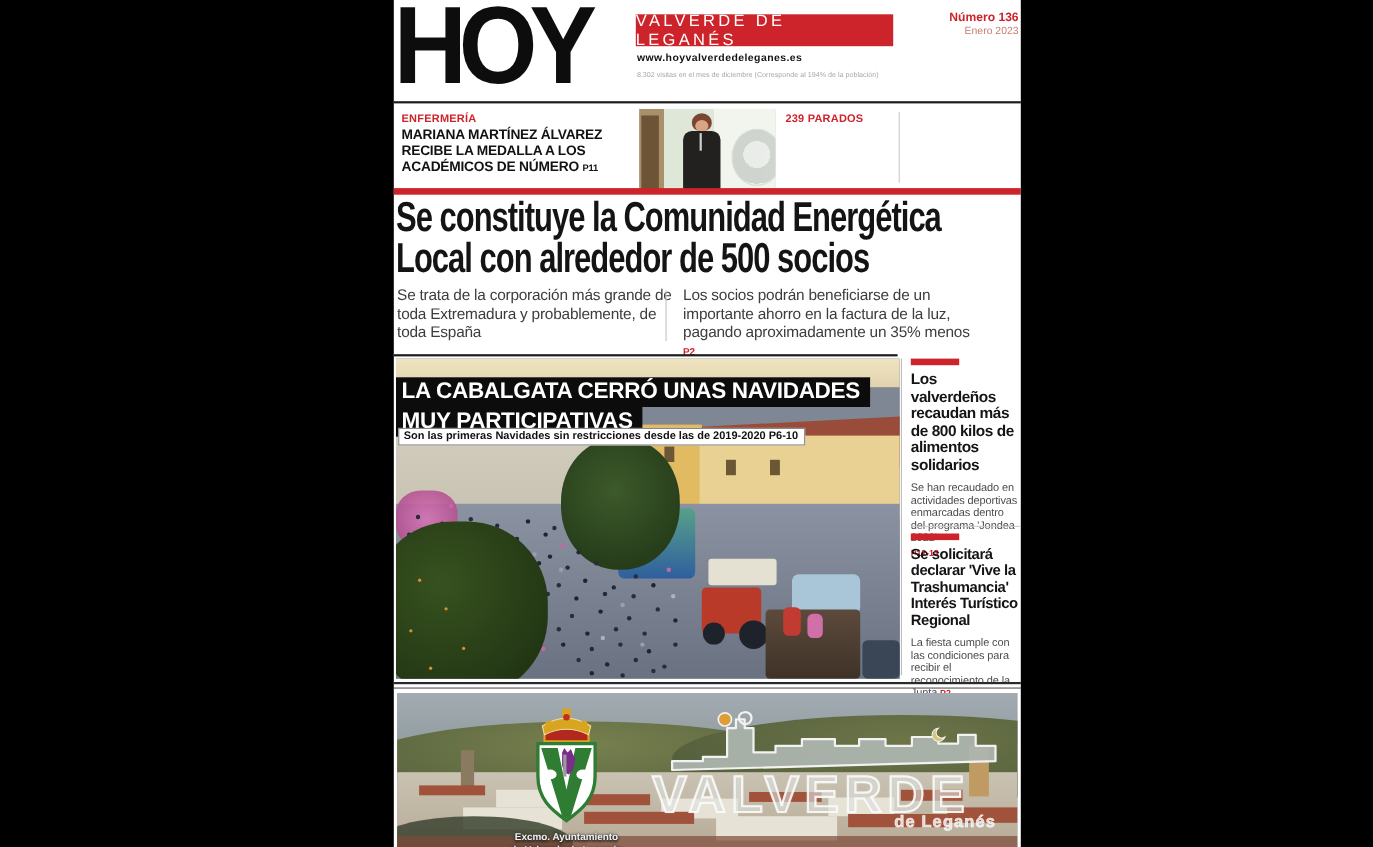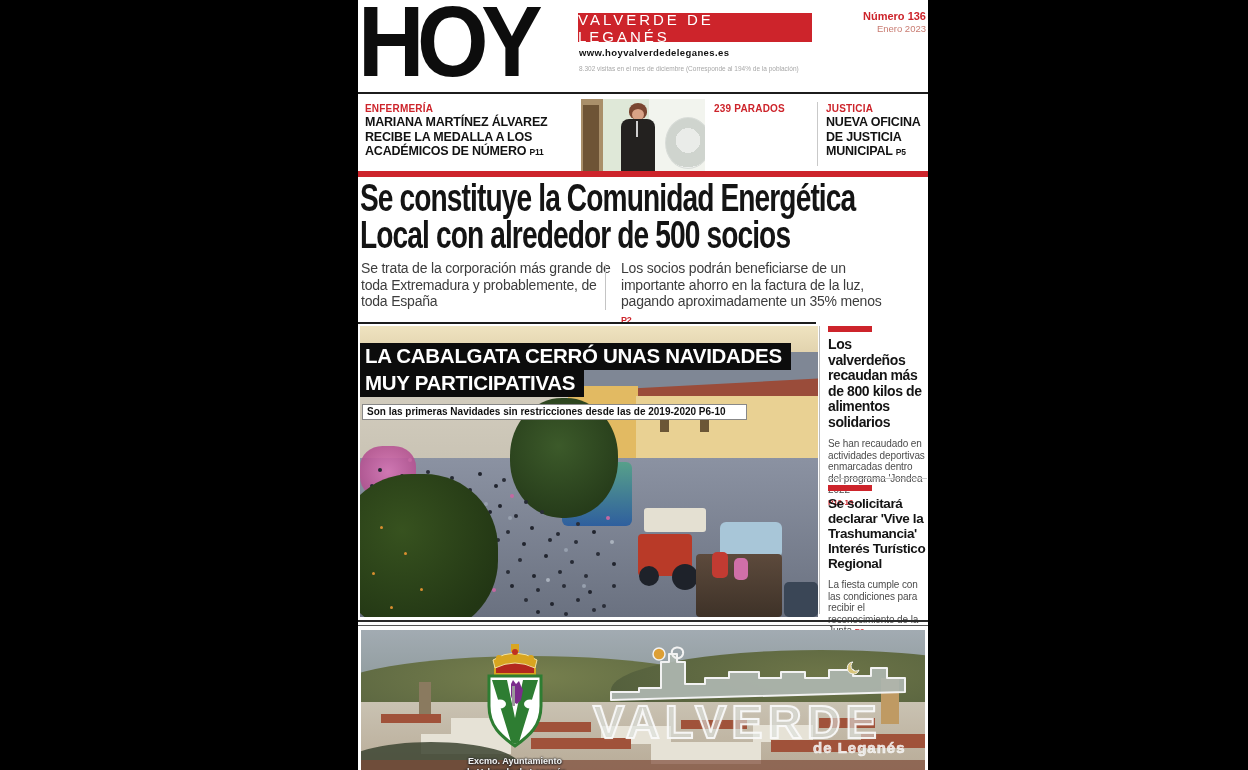--- a/index.html
+++ b/index.html
@@ -105,22 +105,22 @@
     242px 278px #2a2e38, 176px 284px #21242e, 204px 286px #262a34, 232px 282px #2a2e38; }
   .crowd2 { box-shadow: 34px 152px #97a0ae, 74px 168px #aab2bd, 124px 176px #97a0ae, 58px 194px #aab2bd,
     148px 190px #97a0ae, 94px 222px #aab2bd, 204px 222px #97a0ae, 250px 214px #aab2bd, 66px 236px #97a0ae,
     186px 252px #aab2bd, 222px 258px #97a0ae, 48px 132px #c468a2, 150px 168px #c468a2, 246px 190px #c468a2,
     132px 262px #c468a2, 92px 164px #d8dce2; }
   .ph-orange { position:absolute; left:0; top:0; width:3px; height:3px; border-radius:50%; background:transparent;
     box-shadow: 20px 200px #d98e2f, 44px 226px #d98e2f, 12px 246px #d98e2f, 60px 262px #d98e2f, 30px 280px #d98e2f; }
   .ph-title { position:absolute; left:0px; top:17px; }
   .ph-title-line { display:table; background:#0c0c0c; color:#fff; font-weight:800; font-size:20.5px;
                    line-height:23px; letter-spacing:-.3px; padding:1px 9px 3px 5px; }
-  .ph-strap { position:absolute; left:2px; top:78px; display:table; background:#fff; border:1px solid #888;
-              color:#111; font-weight:700; font-size:10px; padding:1px 20px 2px 4px; }
+  .ph-strap { position:absolute; left:2px; top:63px; display:table; background:#fff; border:1px solid #888;
+              color:#111; font-weight:700; font-size:10px; padding:1px 5px 2px 4px; }
 
   
   .main-vdiv { position:absolute; left:461px; top:326px; width:1px; height:288px; background:#bdbdbd; }
   .sidebar { position:absolute; left:470px; top:326px; width:99px; height:300px; }
   .sb-bar { width:44px; height:6px; background:#cd242b; }
   .sb-headline { font-size:14px; line-height:15.5px; font-weight:800; color:#141414; letter-spacing:-.4px; margin-top:5px; }
   .sb-body { font-size:10px; line-height:11.5px; color:#4c4c4c; letter-spacing:-.1px; margin-top:8px; }
   .sb-ref { display:block; font-size:8px; font-weight:800; color:#cd242b; margin-top:1px; }
   .sb-ref-inline { font-size:8px; font-weight:800; color:#cd242b; }
   #sb-story1 { position:absolute; left:0; top:0; width:99px; }
@@ -184,25 +184,20 @@
       <div class="tp-person-hair"></div>
       <div class="tp-person-face"></div>
       <div class="tp-person-body"></div>
       <div class="tp-necklace"></div>
       <div class="tp-crest"></div>
     </div>
     <div class="teaser" id="teaser2">
       <div class="kicker">239 PARADOS</div>
     </div>
     <div class="teaser-vdiv"></div>
-    <div class="teaser" id="teaser3">
-      <div class="kicker">JUSTICIA</div>
-      <div class="t-title"><span>NUEVA  OFICINA DE JUSTICIA MUNICIPAL</span>
-        <span class="t-ref">P5</span></div>
-    </div>
     <div class="teaser-rule"></div>
 
     <div class="headline">
       <div class="hl-line">Se constituye la Comunidad Energética</div>
       <div class="hl-line">Local con alrededor de 500 socios</div>
     </div>
     <div class="deck" id="deck-left">Se trata de la corporación  más grande de toda Extremadura y probablemente, de toda España</div>
     <div class="deck-vdiv"></div>
     <div class="deck" id="deck-right"><span>Los socios podrán beneficiarse de un importante ahorro en la factura de la luz, pagando aproximadamente un 35% menos</span>
       <span class="ref-red">P2</span></div>

